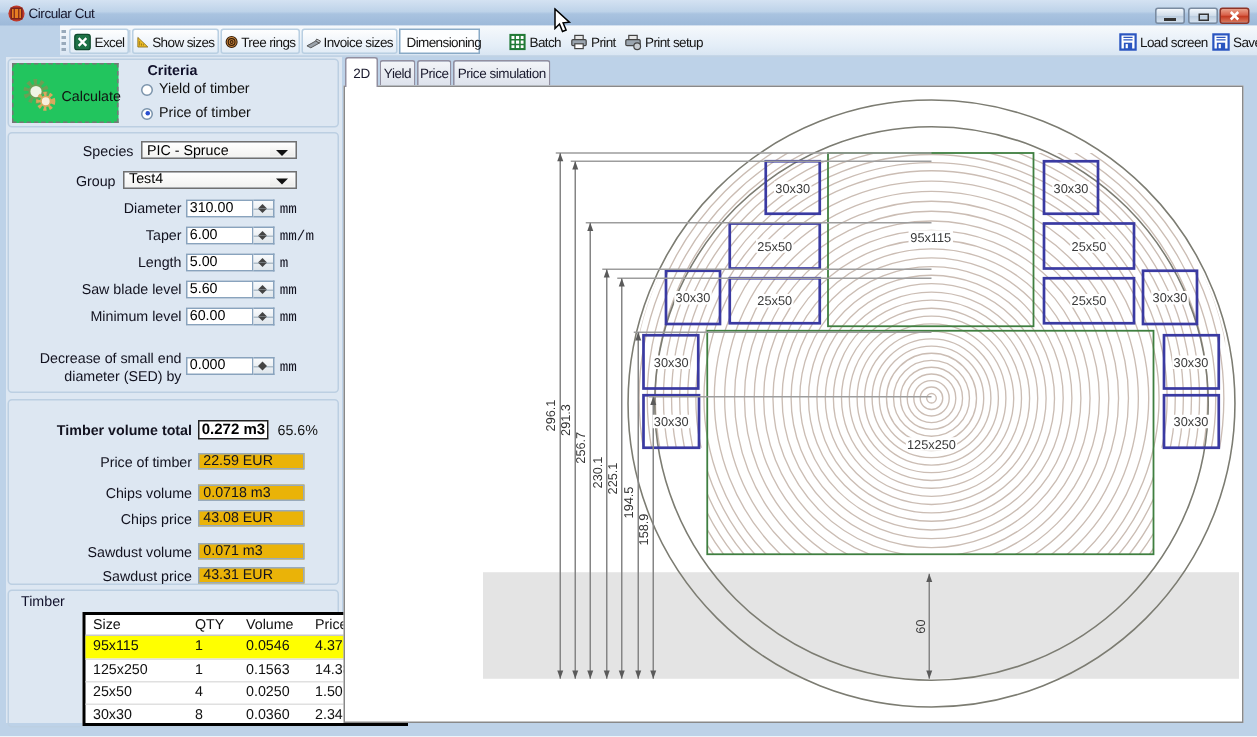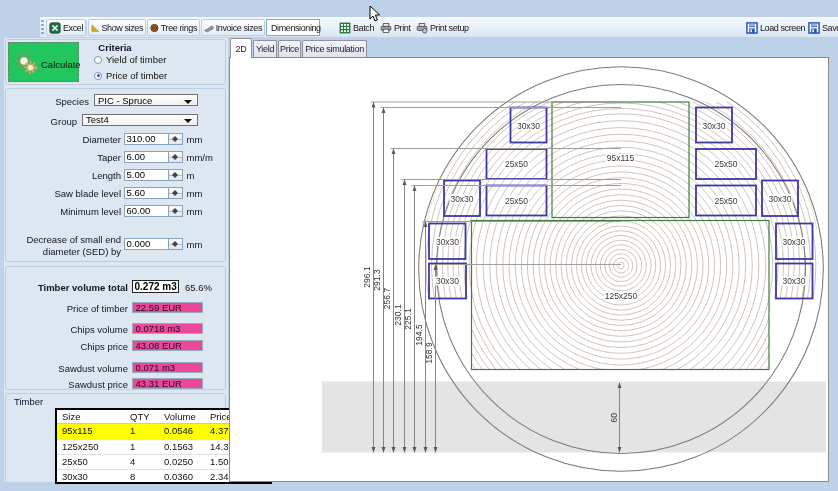--- a/index.html
+++ b/index.html
@@ -34,36 +34,36 @@
 .tbtn.checked { border:1px solid #89aac6; background:#fdfeff; }
 .tbtn svg { margin-right:2px; width:12px; height:12px; }
 .tsep { position:absolute; top:3px; width:1px; height:15px; background:#c2d3e3; }
 
 #lpanel { position:absolute; left:4px; top:38px; width:224px; height:444px;
   background:#dde7f2; }
 .gbox { position:absolute; border:1px solid #bccfe2; border-radius:3px; }
 label.r { position:absolute; text-align:right; color:#12121f; }
 .edit { position:absolute; background:#fff; border:1px solid #89a3bd; font-size:9.5px;
   padding-left:2px; color:#000; display:flex; align-items:center; }
-.ro { position:absolute; background:#ec4899; border:1px solid #98aabc; font-size:9.5px;
+.ro { position:absolute; background:#eab308; border:1px solid #98aabc; font-size:9.5px;
   padding-left:3px; color:#12121f; display:flex; align-items:center; }
 .spin { position:absolute; width:14px; border:1px solid #89a3bd; border-left:none;
   background:linear-gradient(#f8fafc,#dfe6ec); }
 .spin:before, .spin:after { content:""; position:absolute; left:3.5px; width:0; height:0;
   border-left:3px solid transparent; border-right:3px solid transparent; }
 .spin:before { top:2px; border-bottom:3px solid #444; }
 .spin:after { bottom:2px; border-top:3px solid #444; }
 .spin i { position:absolute; left:0; right:0; top:50%; height:1px; background:#b0bec9; }
 .combo { position:absolute; background:linear-gradient(#ffffff,#f2f2f0); border:1px solid #707070;
   display:flex; align-items:center; padding-left:3px; color:#000; }
 .combo .arr { position:absolute; right:1px; top:1px; bottom:1px; width:16px;
   background:linear-gradient(#fdfdfd,#ececea); }
 .combo .arr:before { content:""; position:absolute; left:4px; top:3.5px; width:0; height:0;
   border-left:4px solid transparent; border-right:4px solid transparent; border-top:4.5px solid #111; }
-.unit { position:absolute; color:#12121f; }
+.unit { position:absolute; color:#12121f;font-family:Liberation Mono, monospace; }
 
 .radio { position:absolute; width:8px; height:8px; border-radius:50%; background:#fff;
   border:1px solid #7a93ab; }
 .radio.sel:before { content:""; position:absolute; left:1.5px; top:1.5px; width:3px; height:3px;
   border-radius:50%; background:#2a4fd0; }
 
 #ttable { position:absolute; left:3px; top:370px; width:217px; height:76px;
   background:#fff; border:2px solid #000; font-size:9.5px;margin-left:48px; }
 .trow { position:absolute; left:0; width:213px; height:15px; }
 .trow span { position:absolute; top:1px; }
@@ -72,20 +72,39 @@
 #mpanel { position:absolute; left:229px; top:57px; width:600px; height:425px;
   background:#fff; border:1px solid #898989; }
 .tab { position:absolute; font-size:9px; white-space:nowrap; overflow:hidden; display:flex; align-items:center; justify-content:center; letter-spacing:-0.3px;
   border:1px solid #928fa0; border-bottom:none; border-radius:2px 2px 0 0;
   background:linear-gradient(#f3f5f8,#dde2ec); color:#1a1a2e; }
 .tab.active { background:#fff; }
 </style>
 </head>
 <body>
 <div id="win">
+  <div id="title">
+    <svg style="position:absolute;left:5px;top:3px" width="12" height="12" viewBox="0 0 12 12">
+      <circle cx="6" cy="6" r="5.4" fill="#c0392b"></circle>
+      <rect x="2.5" y="2.5" width="7" height="7" fill="#e67e22" stroke="#7b241c" stroke-width="1"></rect>
+      <path d="M4.5 2.5v7M7.5 2.5v7" stroke="#7b241c" stroke-width="0.8"></path>
+    </svg>
+    <span class="txt">Circular Cut</span>
+    <div class="winbtn wb-grey" id="btn-min" style="left:770px">
+        <div style="margin:6px 5px 0;height:2px;background:#333"></div>
+      </div>
+    <div class="winbtn wb-grey" id="btn-max" style="left:792px">
+        <div style="margin:2.5px auto 0;width:7px;height:5px;border:1.5px solid #333"></div>
+      </div>
+    <div class="winbtn" id="btn-close" style="left:813px">
+      <svg width="18" height="9" viewBox="0 0 18 9">
+          <path d="M6.5 2l5 5M11.5 2l-5 5" stroke="#fff" stroke-width="1.7"></path>
+        </svg>
+    </div>
+  </div>
   <div id="toolbar">
     <div class="grip"></div>
     <div class="tbtn box" style="left:6px;width:40px">
       <svg width="14" height="14" viewBox="0 0 14 14">
           <rect x="1" y="1" width="12" height="12" rx="2" fill="#1e7145" stroke="#0e4a2c"></rect>
           <path d="M4 4l6 6M10 4l-6 6" stroke="#fff" stroke-width="1.8"></path>
         </svg>
       Excel</div>
     <div class="tsep" style="left:46px"></div>
     <div class="tbtn box" style="left:48px;width:58px">

